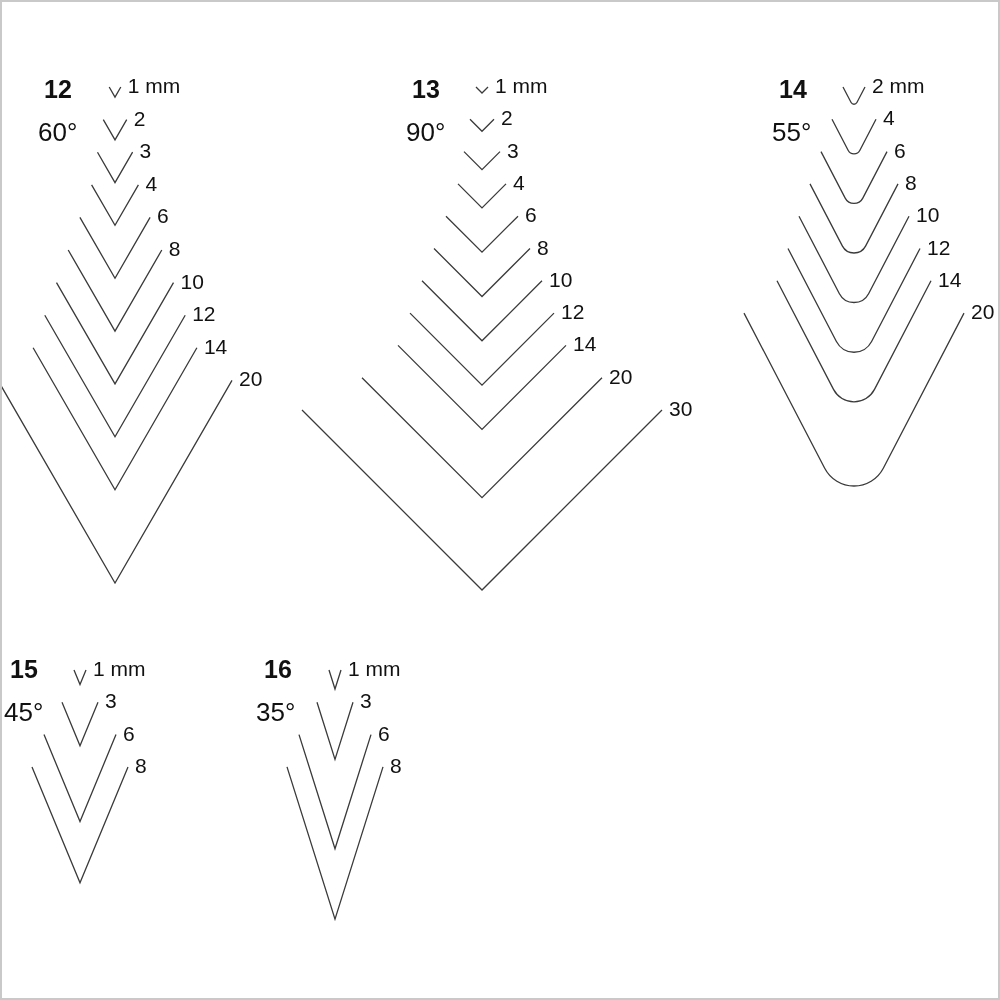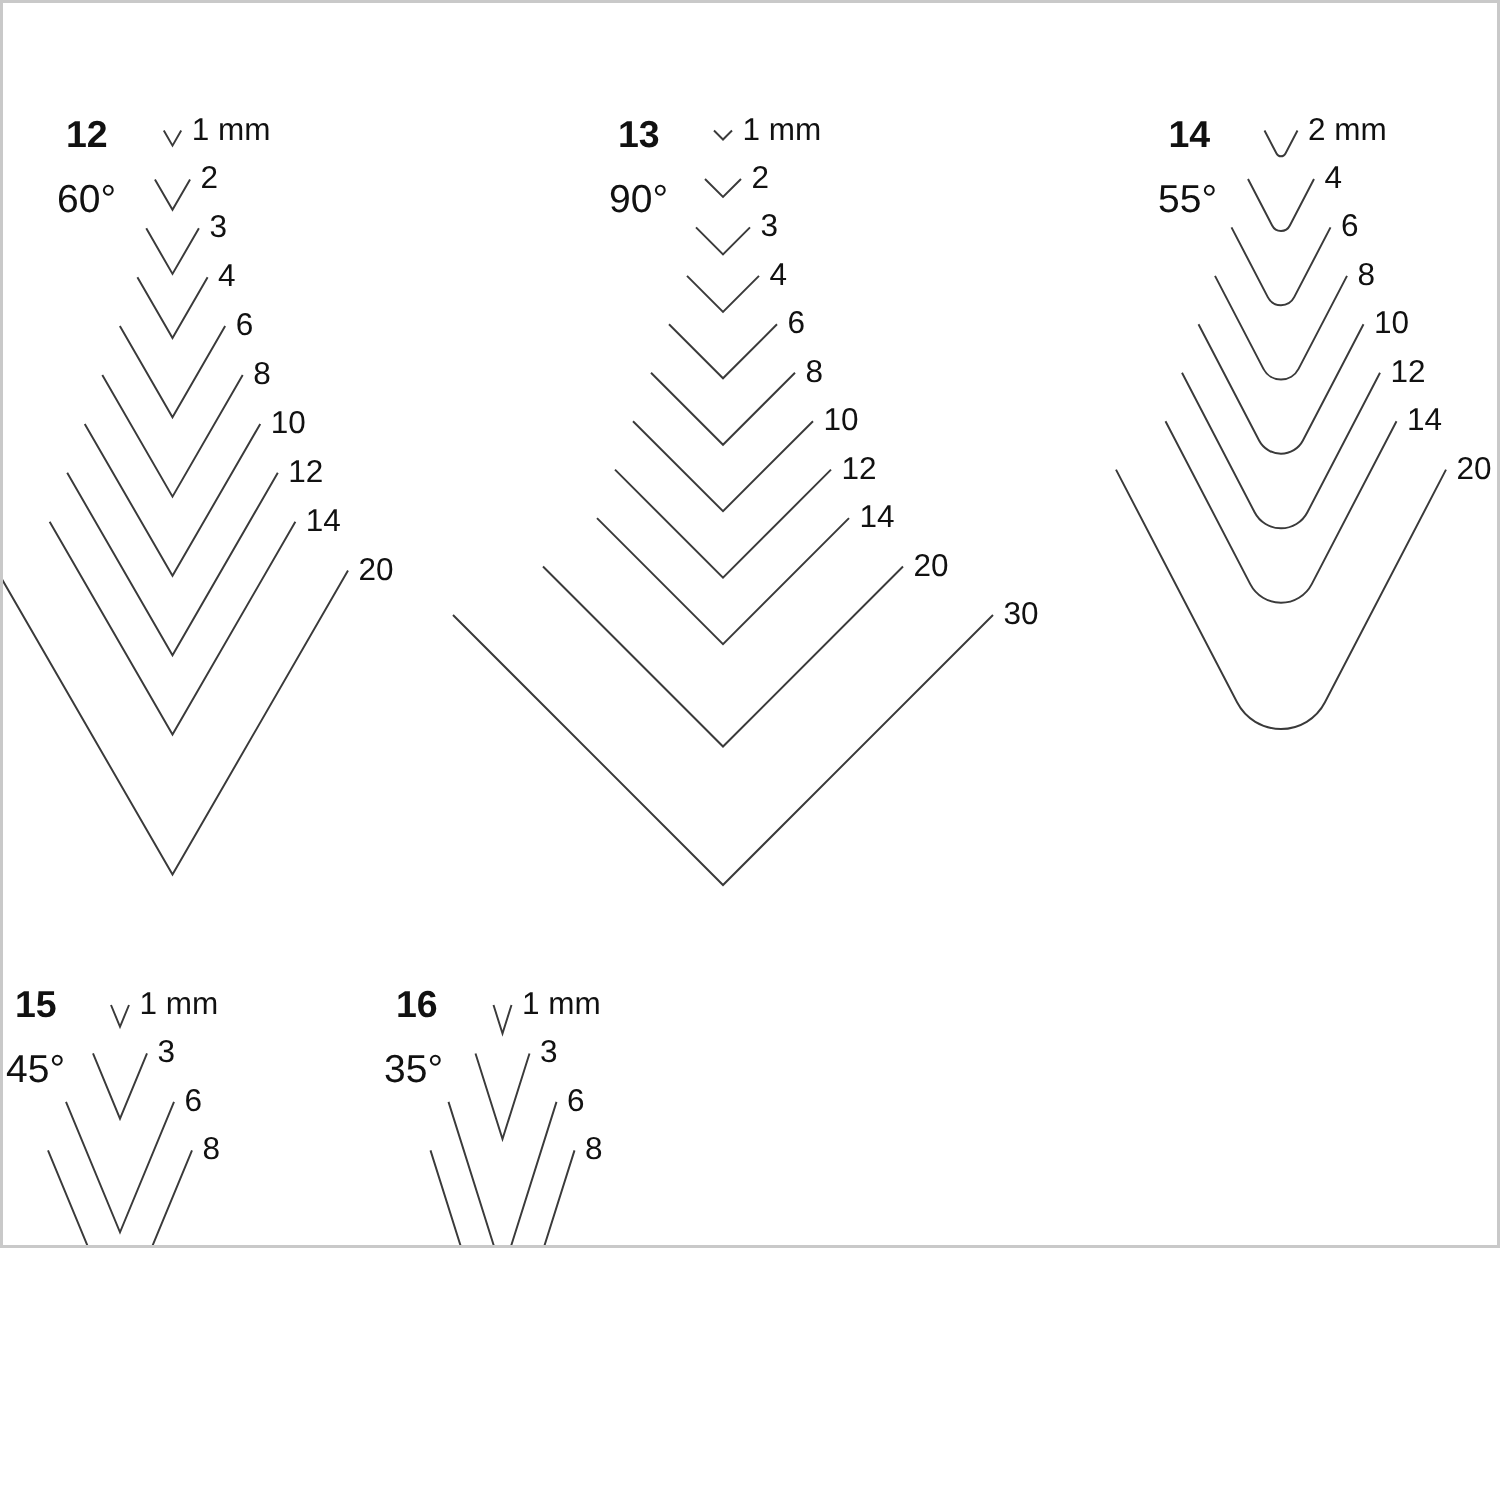--- a/index.html
+++ b/index.html
@@ -3,21 +3,21 @@
 <meta charset="utf-8">
 <style>
   html, body {
     margin: 0;
     padding: 0;
     background: #ffffff;
   }
   .frame {
     position: relative;
     width: 1000px;
-    height: 832px;
+    height: 1000px;
     box-sizing: border-box;
     border: 2px solid #c9c9c9;
     background: #ffffff;
     overflow: hidden;
   }
   .frame svg {
     position: absolute;
     left: 0;
     top: 0;
   }

